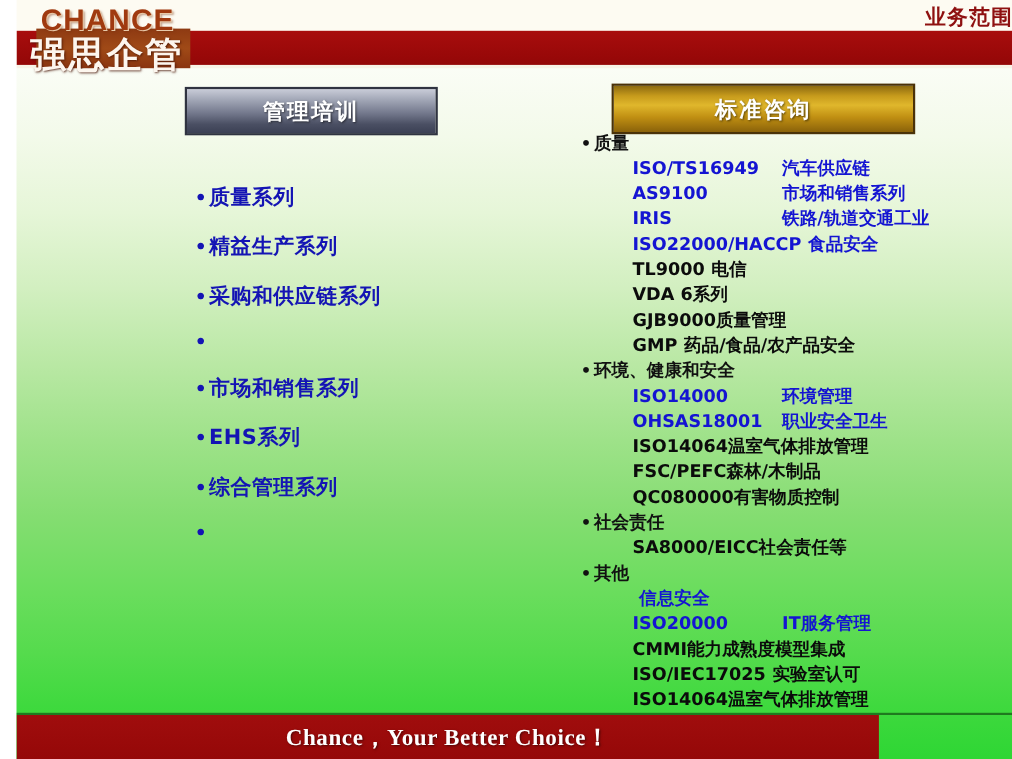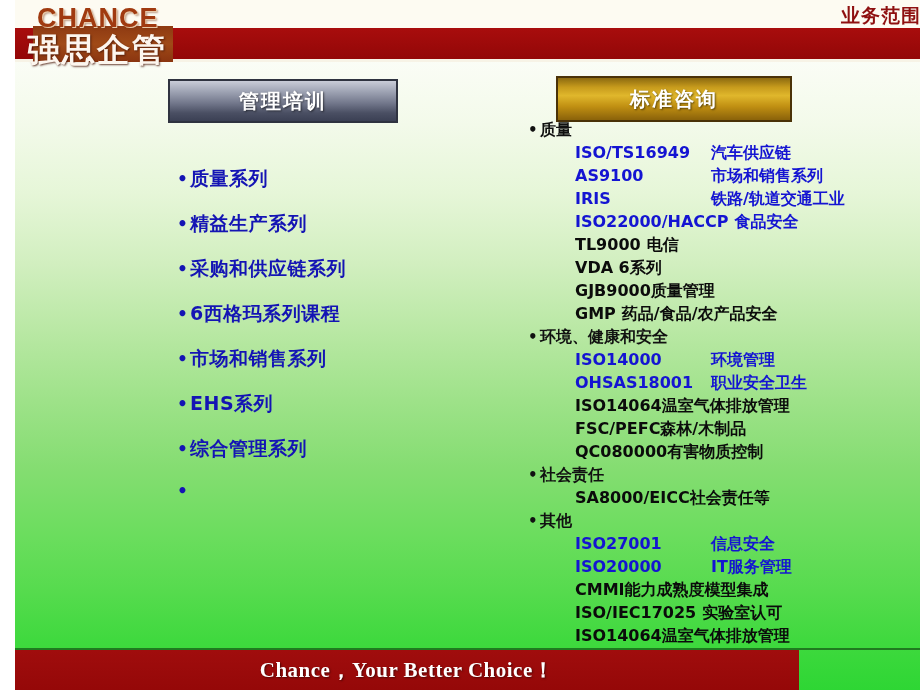--- a/index.html
+++ b/index.html
@@ -110,21 +110,21 @@
     left: 153px;
     top: 79px;
     width: 230px;
     height: 44px;
     border: 2px solid #2f3340;
     background: linear-gradient(to bottom, #c9ccd8 0%, #9fa4b4 26%, #73788c 55%, #4a4f63 80%, #3b4054 100%);
   }
   .box-gold {
     left: 541px;
     top: 76px;
-    width: 236px;
+    width: 276px;
     height: 46px;
     border: 2px solid #4a3208;
     background: linear-gradient(to bottom, #8c6a10 0%, #c79b1c 22%, #e0b72c 42%, #c08f12 68%, #8a620a 100%);
   }
 
   
   .left-list {
     position: absolute;
     left: 162px;
     top: 166px;
@@ -255,21 +255,20 @@
       <div class="left-item">
         <span class="bullet">•</span>
         <span>精益生产系列</span>
       </div>
       <div class="left-item">
         <span class="bullet">•</span>
         <span>采购和供应链系列</span>
       </div>
       <div class="left-item">
         <span class="bullet">•</span>
-        <span>6西格玛系列课程</span>
       </div>
       <div class="left-item">
         <span class="bullet">•</span>
         <span>市场和销售系列</span>
       </div>
       <div class="left-item">
         <span class="bullet">•</span>
         <span>EHS系列</span>
       </div>
       <div class="left-item">
@@ -342,21 +341,20 @@
         <span>社会责任</span>
       </div>
       <div class="std-row one-col">
         <span class="code c-black">SA8000/EICC社会责任等</span>
       </div>
       <div class="group-head">
         <span class="bullet">•</span>
         <span>其他</span>
       </div>
       <div class="std-row two-col">
-        <span class="code c-blue">ISO27001</span>
         <span class="desc c-blue">信息安全</span>
       </div>
       <div class="std-row two-col">
         <span class="code c-blue">ISO20000</span>
         <span class="desc c-blue">IT服务管理</span>
       </div>
       <div class="std-row one-col">
         <span class="code c-black">CMMI能力成熟度模型集成</span>
       </div>
       <div class="std-row one-col">

